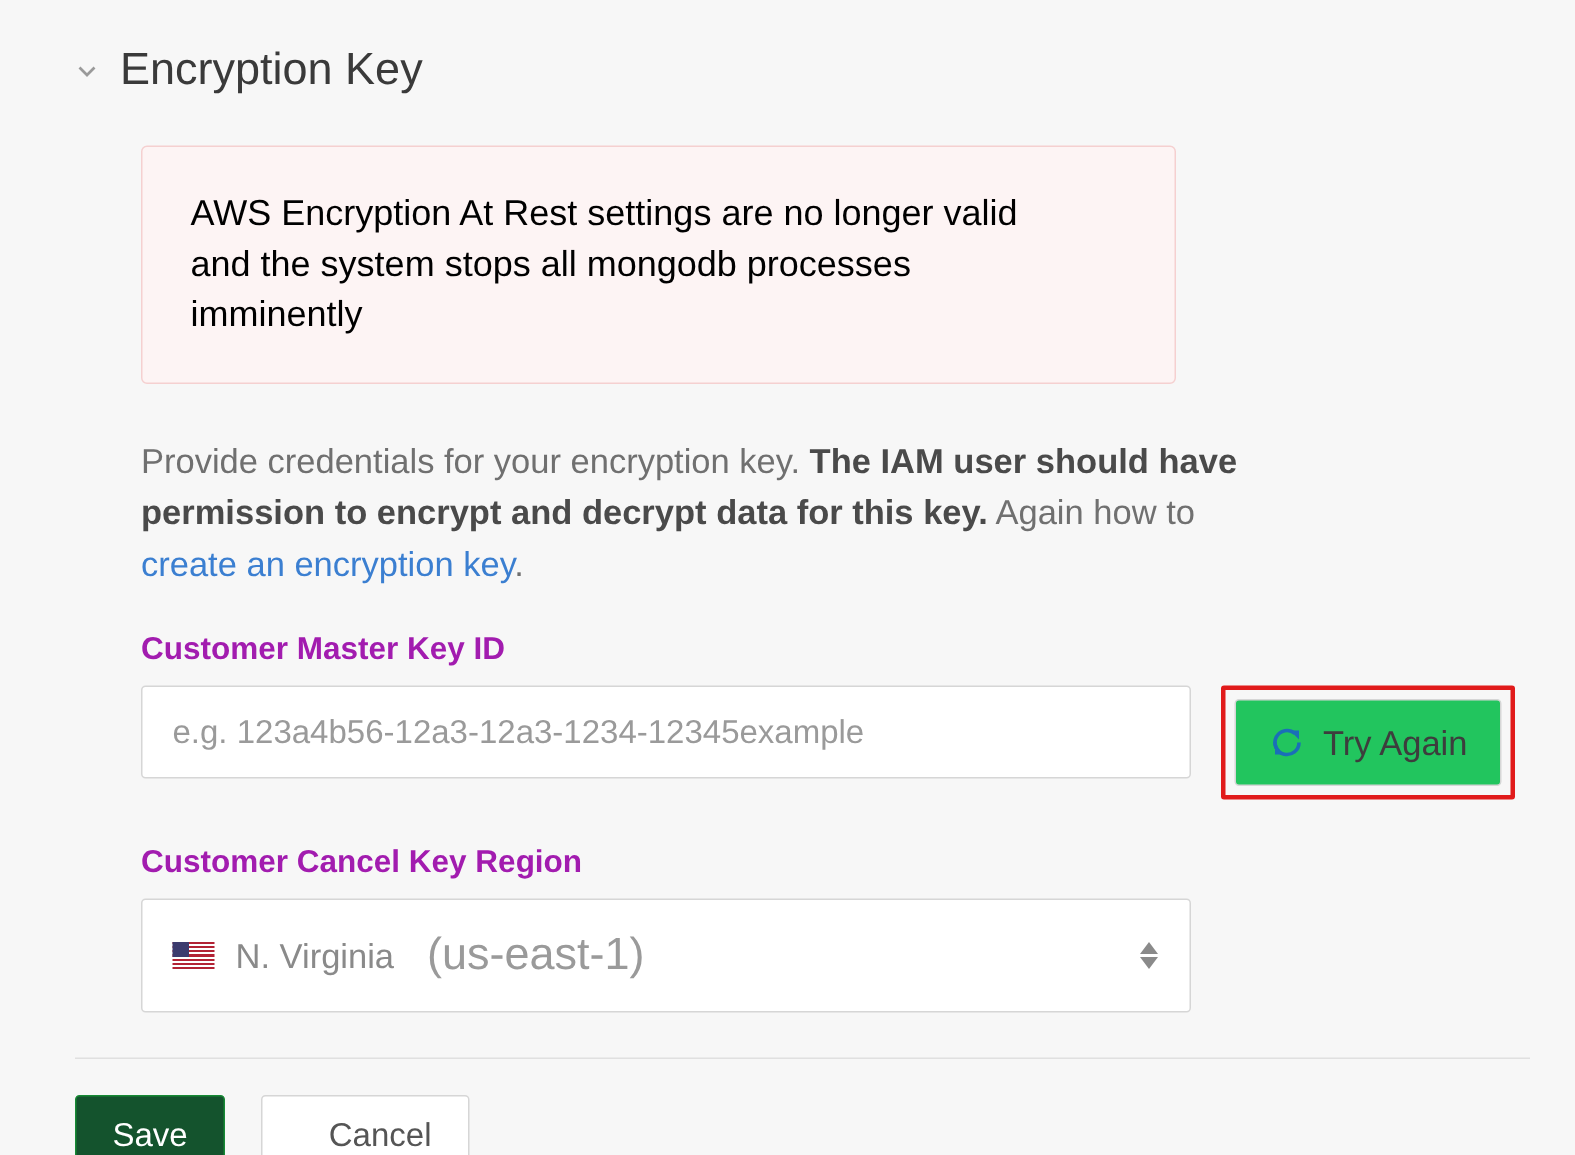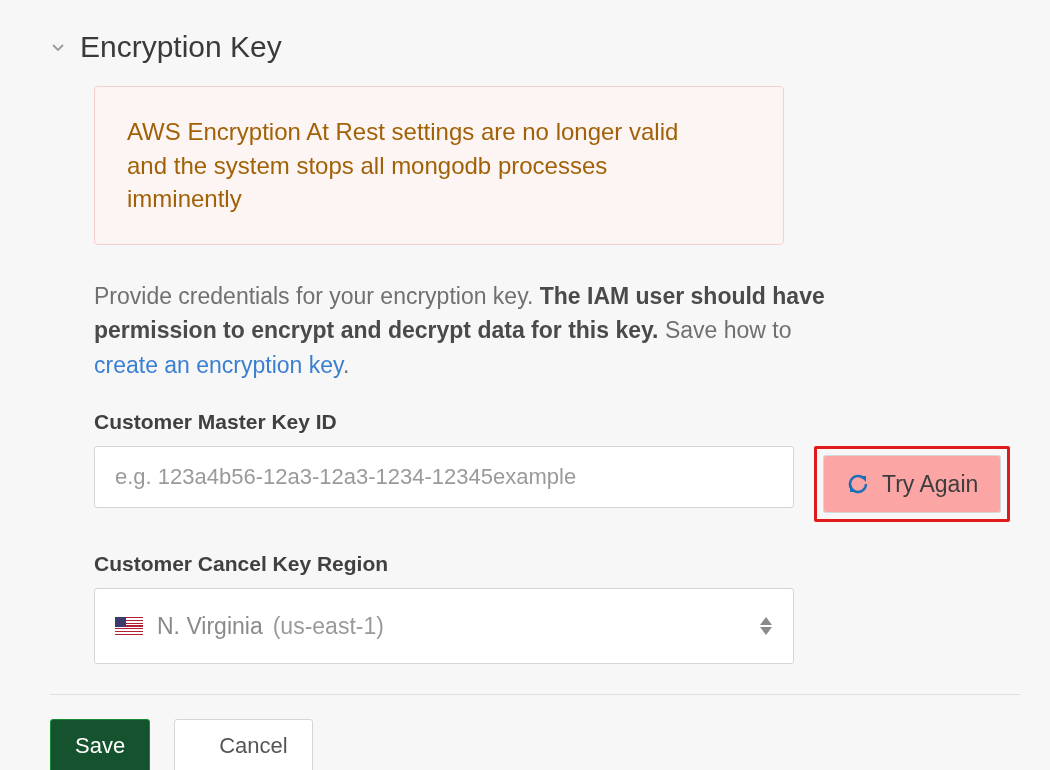--- a/index.html
+++ b/index.html
@@ -8,21 +8,21 @@
       background: #f7f7f7;
       width: 1050px;
       height: 770px;
       padding: 30px 30px 30px 50px;
       color: #333;
     }
     .section-header {
       display: flex;
       align-items: center;
       gap: 14px;
-      margin-bottom: 22px;
+      margin-bottom: 33px;
     }
     .chevron {
       width: 16px;
       height: 16px;
       display: flex;
       align-items: center;
       justify-content: center;
     }
     .chevron svg { width: 14px; height: 14px; }
     .section-title {
@@ -35,21 +35,21 @@
     }
     .alert {
       background: #fdf4f4;
       border: 1px solid #f5d0d0;
       border-radius: 4px;
       padding: 28px 32px;
       margin-bottom: 34px;
       width: 690px;
     }
     .alert-text {
-      color: #a16207;
+      color: #000000;
       font-size: 24px;
       line-height: 1.4;
       max-width: 580px;
     }
     .description {
       font-size: 23px;
       line-height: 1.5;
       color: #707070;
       margin-bottom: 28px;
       max-width: 760px;
@@ -59,21 +59,21 @@
       color: #4a4a4a;
     }
     .description .link {
       color: #3b7fd1;
       cursor: pointer;
     }
     .field-group { margin-bottom: 30px; }
     .field-label {
       font-size: 21px;
       font-weight: 600;
-      color: #404040;
+      color: #a21caf;
       margin-bottom: 12px;
       display: block;
     }
     .key-row {
       display: flex;
       align-items: stretch;
       gap: 20px;
     }
     .text-input {
       flex: 0 0 700px;
@@ -86,21 +86,21 @@
       border-radius: 3px;
     }
     .text-input::placeholder { color: #9a9a9a; }
     .try-again-wrap {
       border: 3px solid #e11b1b;
       padding: 6px;
       border-radius: 2px;
       display: flex;
     }
     .try-again-btn {
-      background: #fca5a5;
+      background: #22c55e;
       border: 1px solid #d6d6d6;
       border-radius: 3px;
       height: 58px;
       padding: 0 22px;
       display: flex;
       align-items: center;
       gap: 12px;
       font-size: 23px;
       color: #3d3d3d;
       cursor: pointer;
@@ -141,23 +141,23 @@
       top: 0; left: 0;
       width: 40%; height: 54%;
       background: #3c3b6e;
     }
     .region-name {
       font-size: 23px;
       color: #8a8a8a;
       font-weight: 500;
     }
     .region-code {
-      font-size: 23px;
+      font-size: 30px;
       color: #9a9a9a;
-      margin-left: 10px;
+      margin-left: 22px;
     }
     .select-arrows {
       position: absolute;
       right: 20px;
       top: 50%;
       transform: translateY(-50%);
       display: flex;
       flex-direction: column;
       gap: 2px;
     }
@@ -205,21 +205,21 @@
   <h2 class="section-title">Encryption Key</h2>
 </div>
 
 <div class="content">
 
   <div class="alert">
     <div class="alert-text">AWS Encryption At Rest settings are no longer valid and the system stops all mongodb processes imminently</div>
   </div>
 
   <p class="description">
-    <span>Provide credentials for your encryption key. </span><span class="bold">The IAM user should have permission to encrypt and decrypt data for this key.</span><span> Save how to </span><span class="link">create an encryption key</span><span>.</span>
+    <span>Provide credentials for your encryption key. </span><span class="bold">The IAM user should have permission to encrypt and decrypt data for this key.</span><span> Again how to </span><span class="link">create an encryption key</span><span>.</span>
   </p>
 
   <div class="field-group">
     <label class="field-label">Customer Master Key ID</label>
     <div class="key-row">
       <input type="text" class="text-input" placeholder="e.g. 123a4b56-12a3-12a3-1234-12345example" style="">
       <div class="try-again-wrap">
         <button class="try-again-btn">
           <span class="refresh-icon">
             <svg viewBox="0 0 24 24">

